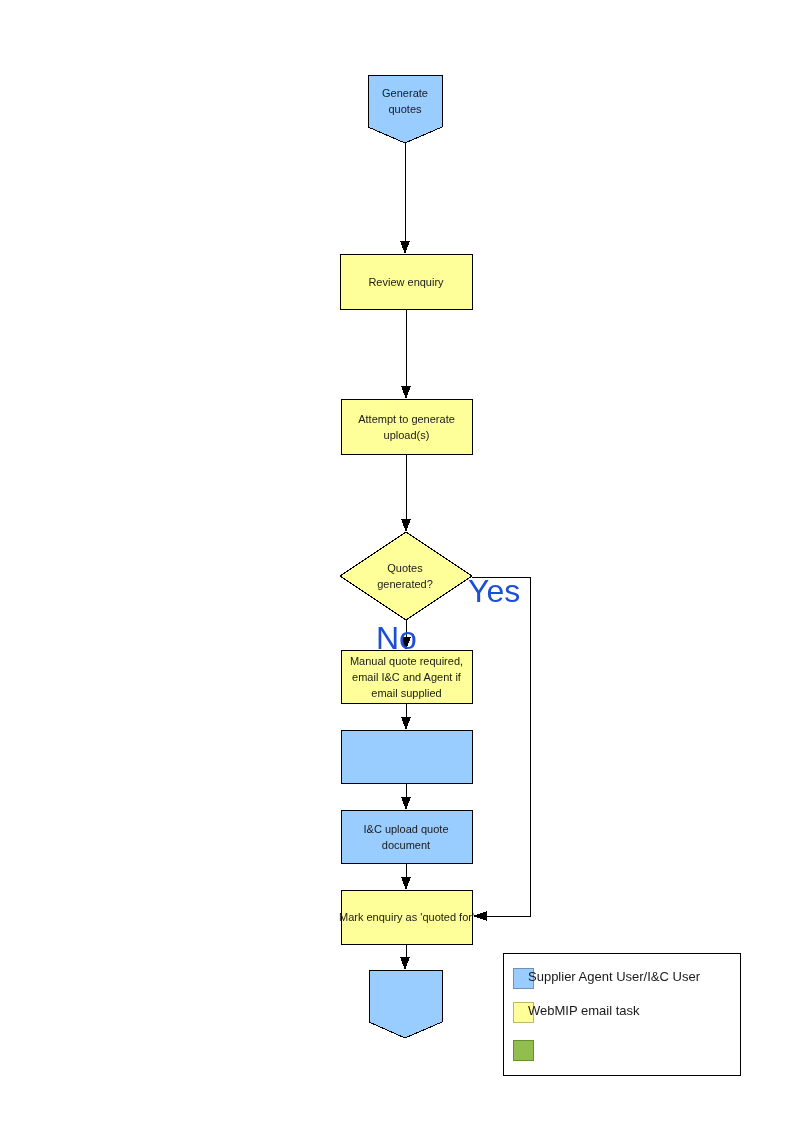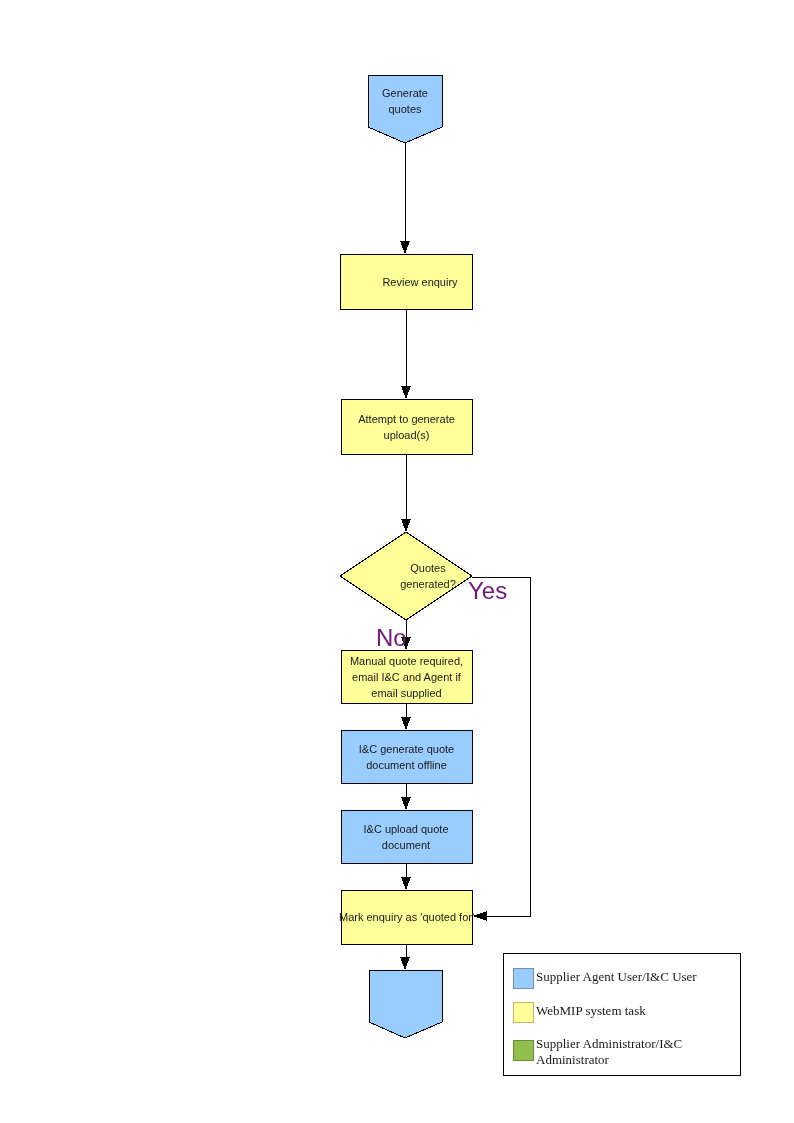--- a/index.html
+++ b/index.html
@@ -26,49 +26,48 @@
     align-items: center;
     justify-content: center;
     text-align: center;
     font-size: 11px;
     line-height: 16px;
     color: #1a1a1a;
   }
   .node-label.nowrap { white-space: nowrap; }
   .edge-label {
     position: absolute;
-    font-size: 24px;
+    font-size: 32px;
     line-height: 26px;
-    color: #701a75;
+    color: #1d4ed8;
   }
   .legend {
     position: absolute;
     left: 503px; top: 953px;
     width: 238px; height: 123px;
     border: 1px solid #000000;
     background: #ffffff;
     box-sizing: border-box;
   }
   .legend .swatch {
     position: absolute;
     left: 9px;
     width: 21px; height: 21px;
     box-sizing: border-box;
   }
   .swatch-blue   { background: #99CCFF; border: 1px solid #7191B4; top: 14px; }
   .swatch-yellow { background: #FFFF99; border: 1px solid #B9B966; top: 48px; }
   .swatch-green  { background: #92BE50; border: 1px solid #6A8E2F; top: 86px; }
   .legend .legend-label {
     position: absolute;
-    left: 32px;
+    left: 24px;
     width: 192px;
     font-size: 13px;
     line-height: 16px;
     color: #1a1a1a;
-    font-family: Liberation Serif, serif;
   }
   .legend-label.l1 { top: 15px; }
   .legend-label.l2 { top: 49px; }
   .legend-label.l3 { top: 82px; }
 </style>
 </head>
 <body>
 
 <div class="canvas">
 
@@ -103,35 +102,33 @@
       <polygon points="401,637 411,637 406,650"></polygon>
       <polygon points="401,717 411,717 406,730"></polygon>
       <polygon points="401,797 411,797 406,810"></polygon>
       <polygon points="401,877 411,877 406,890"></polygon>
       <polygon points="400,957 410,957 405,970"></polygon>
       <polygon points="487,911 487,921 473,916"></polygon>
     </g>
   </svg>
 
   <div class="node-label" style="left:368px; top:75px;  width:74px;  height:52px;">Generate quotes</div>
-  <div class="node-label" style="left:340px; top:254px; width:132px; height:55px;padding-left:14px;">Review enquiry</div>
+  <div class="node-label" style="left:340px; top:254px; width:132px; height:55px;">Review enquiry</div>
   <div class="node-label" style="left:341px; top:399px; width:131px; height:55px;">Attempt to generate upload(s)</div>
-  <div class="node-label" style="left:388px; top:546px; width:80px;  height:60px;">Quotes generated?</div>
+  <div class="node-label" style="left:365px; top:546px; width:80px;  height:60px;">Quotes generated?</div>
   <div class="node-label" style="left:343px; top:650px; width:127px; height:53px;">Manual quote required, email I&amp;C and Agent if email supplied</div>
-  <div class="node-label" style="left:343px; top:730px; width:127px; height:53px;">I&amp;C generate quote document offline</div>
   <div class="node-label nowrap" style="left:341px; top:890px; width:131px; height:54px;">Mark enquiry as 'quoted for'</div>
   <div class="node-label" style="left:351px; top:810px; width:110px; height:53px;">I&amp;C upload quote document</div>
 
   <div class="edge-label" style="left:468px; top:578px;">Yes</div>
   <div class="edge-label" style="left:376px; top:617px;margin-top:8px;">No</div>
 
   <div class="legend">
     <div class="swatch swatch-blue"></div>
     <div class="legend-label l1">Supplier Agent User/I&amp;C User</div>
 
     <div class="swatch swatch-yellow"></div>
-    <div class="legend-label l2">WebMIP system task</div>
+    <div class="legend-label l2">WebMIP email task</div>
 
     <div class="swatch swatch-green"></div>
-    <div class="legend-label l3">Supplier Administrator/I&amp;C Administrator</div>
   </div>
 
 </div>
 
 </body></html>

